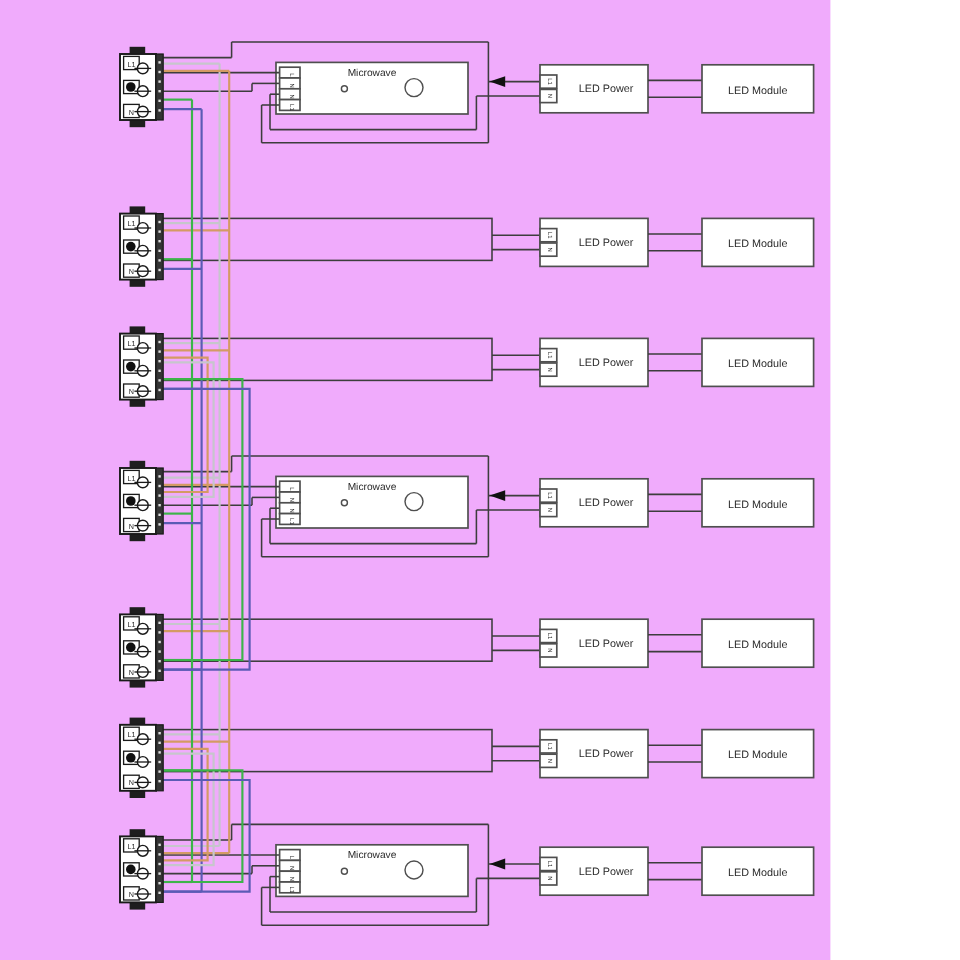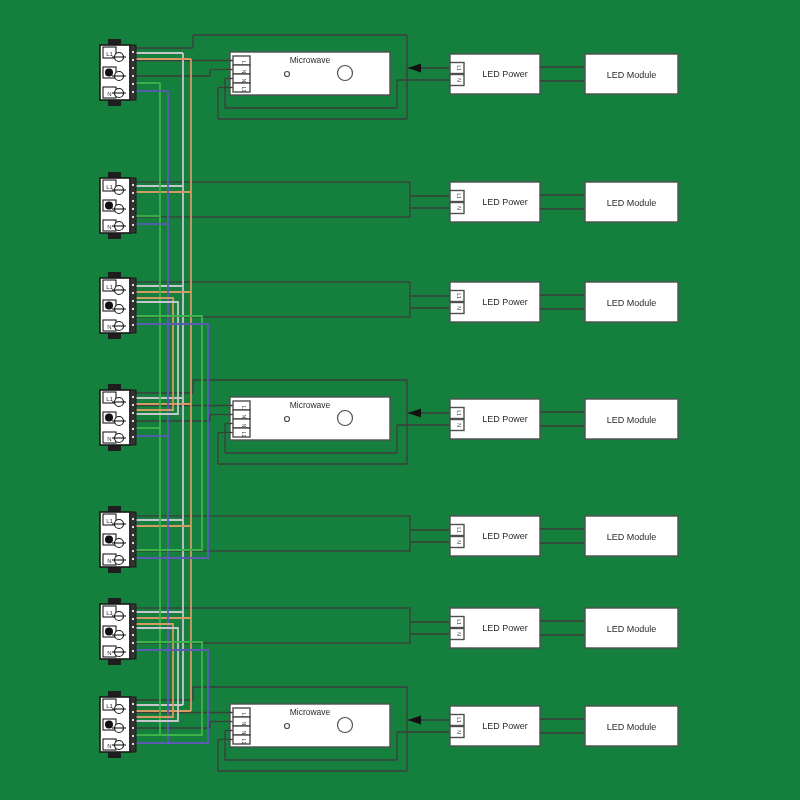--- a/index.html
+++ b/index.html
@@ -1,16 +1,16 @@
 <!DOCTYPE html>
 <html><head>
 <meta charset="utf-8">
 <style>
   html,body{margin:0;padding:0;background:#ffffff;}
-  .stage{position:relative;width:800px;height:800px;background:#15803d;overflow:hidden;
+  .stage{position:relative;width:692px;height:800px;background:#f0abfc;overflow:hidden;
          font-family:"Liberation Sans", sans-serif;}
   svg text{font-family:"Liberation Sans", sans-serif;fill:#2a2a2a;}
 </style>
 </head>
 <body>
 
 <div class="stage">
   <svg id="cv" width="800" height="800" viewBox="0 0 800 800">
       <g>
         <line x1="193" y1="35" x2="407" y2="35" stroke="#3d3d3d" stroke-width="1.3"></line>

